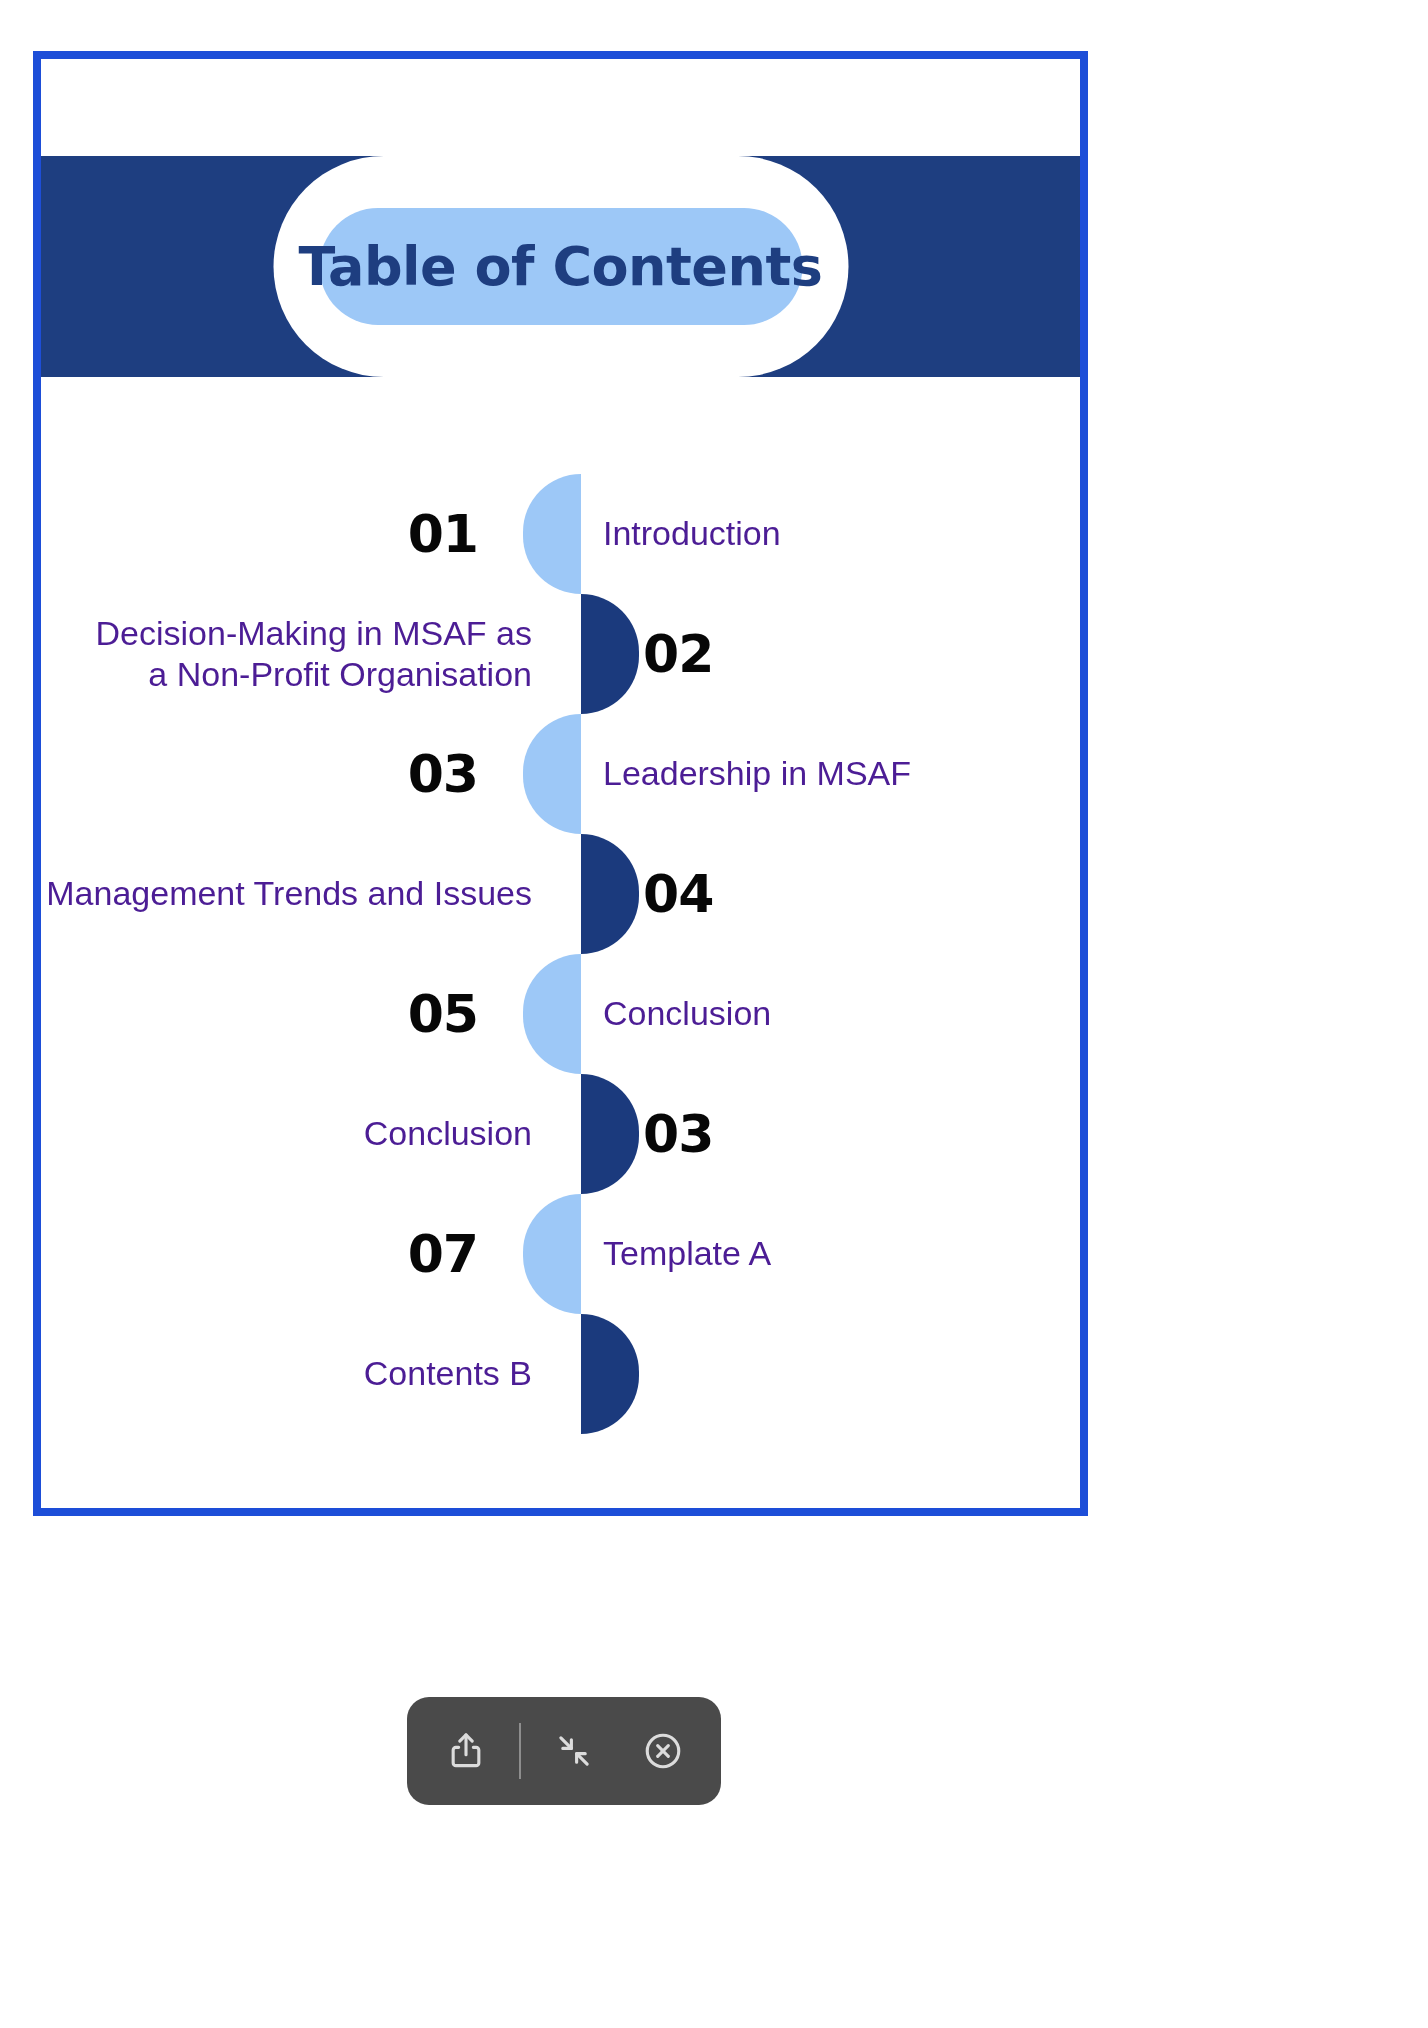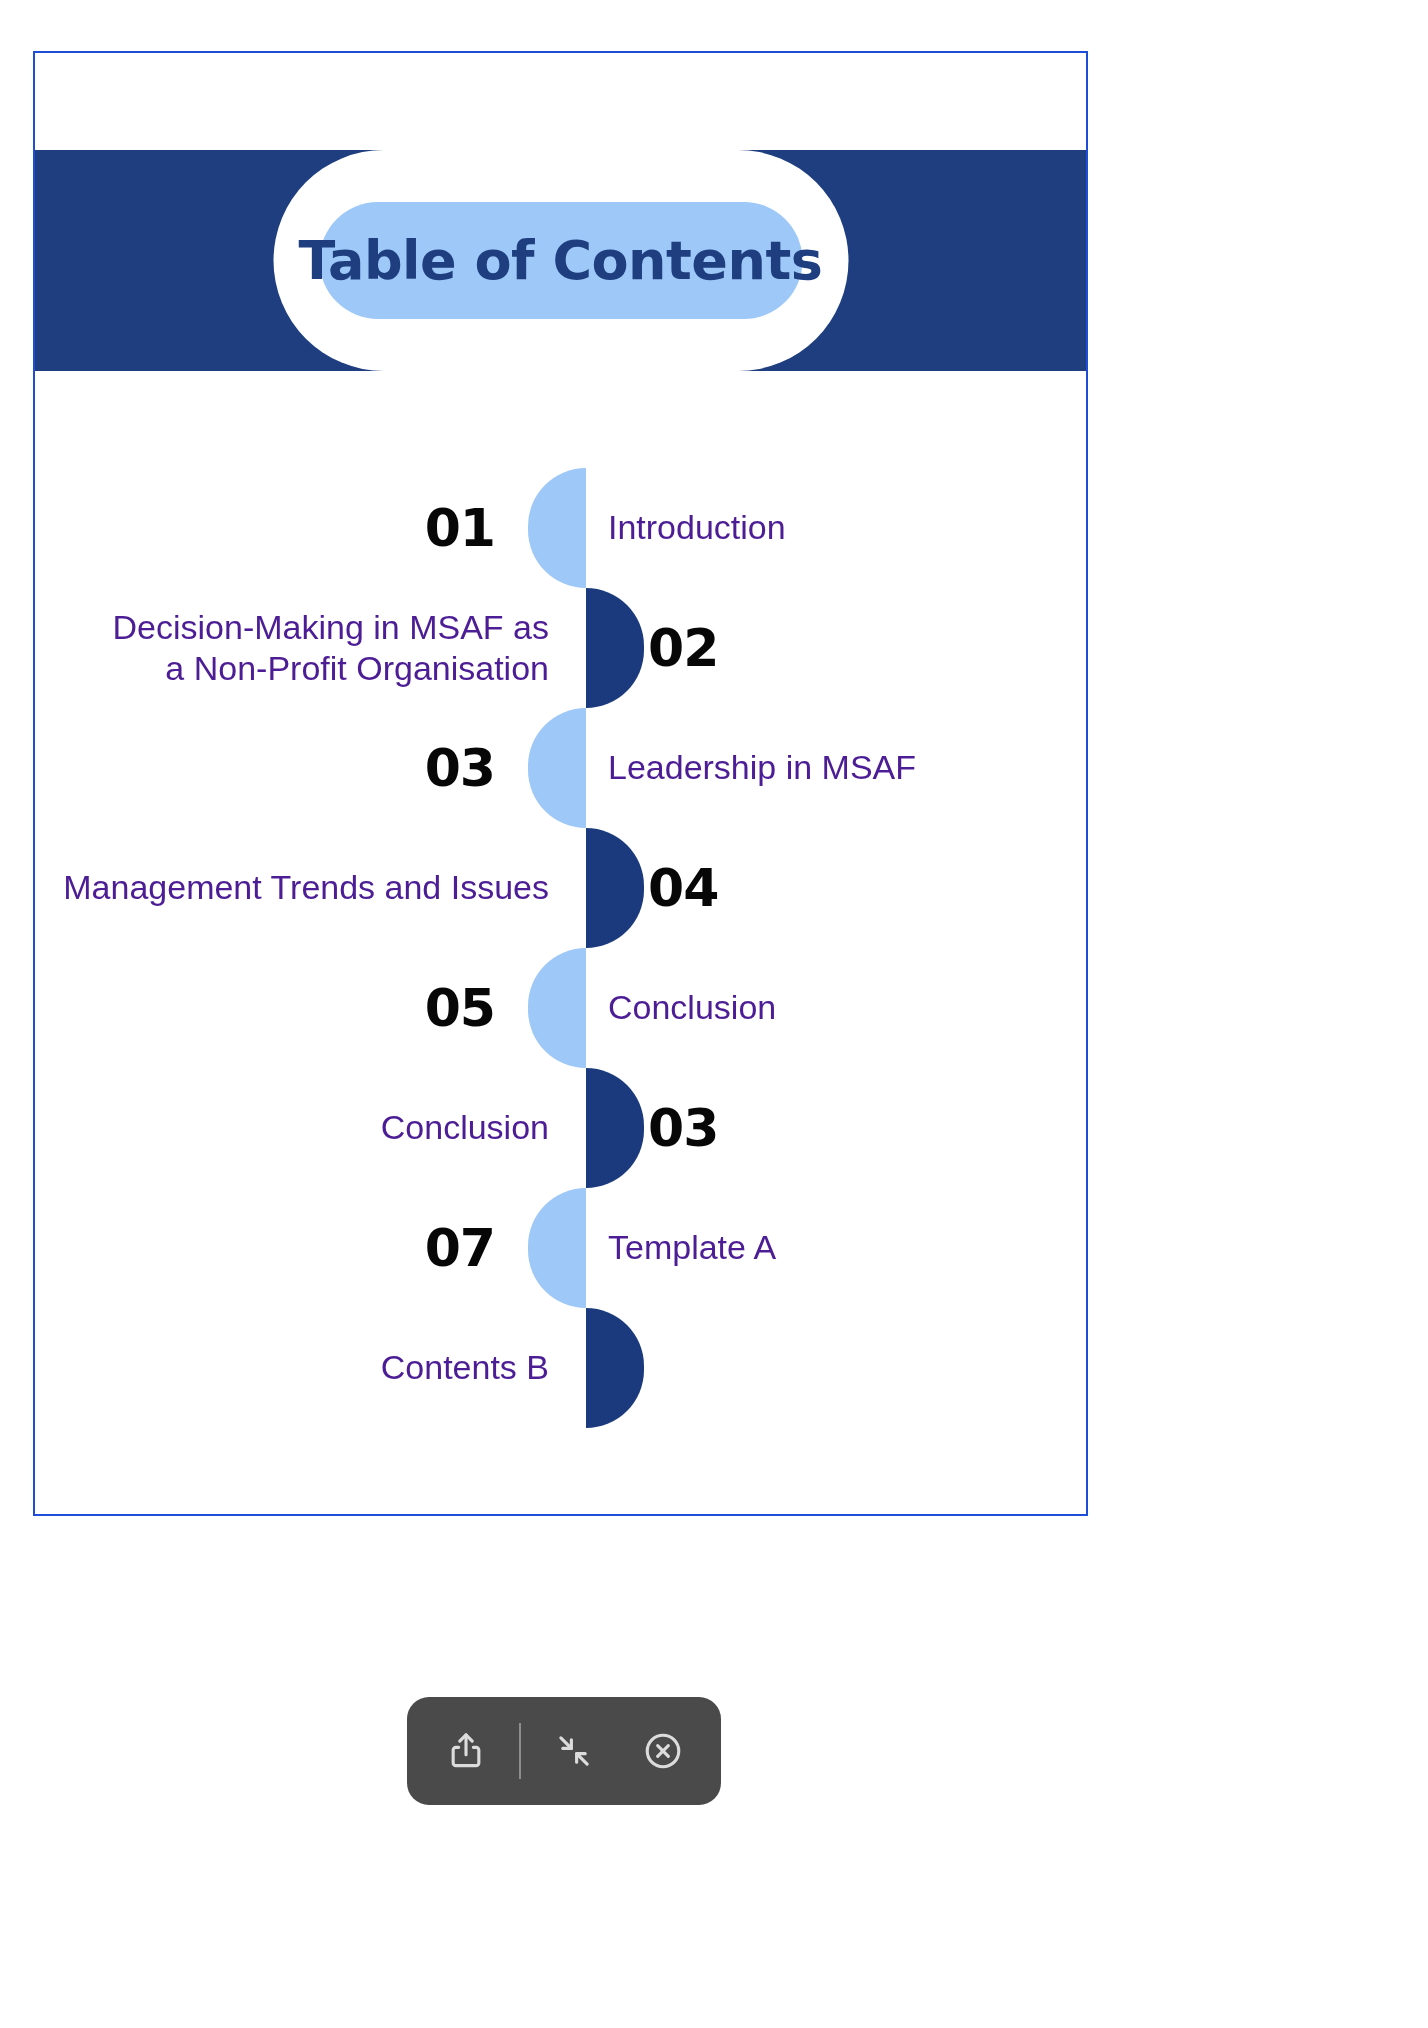--- a/index.html
+++ b/index.html
@@ -12,21 +12,21 @@
   }
 
   
   #slide-frame {
     position: absolute;
     left: 33px;
     top: 51px;
     width: 1055px;
     height: 1465px;
     background: #ffffff;
-    border: 2px solid #1d4ed8;
+    border: 8px solid #1d4ed8;
     overflow: hidden;
   }
 
   
   #header-band {
     position: absolute;
     left: 0;
     top: 97px;
     width: 100%;
     height: 221px;
@@ -63,21 +63,20 @@
     white-space: nowrap;
     font-family: "DejaVu Sans", sans-serif;
   }
 
   
   #toc-list {
     position: absolute;
     left: 0;
     top: 415px;
     width: 100%;
-    margin-left: 11px;
   }
   .toc-row {
     position: relative;
     height: 120px;
     display: flex;
     align-items: center;
   }
   
   .side {
     position: absolute;

